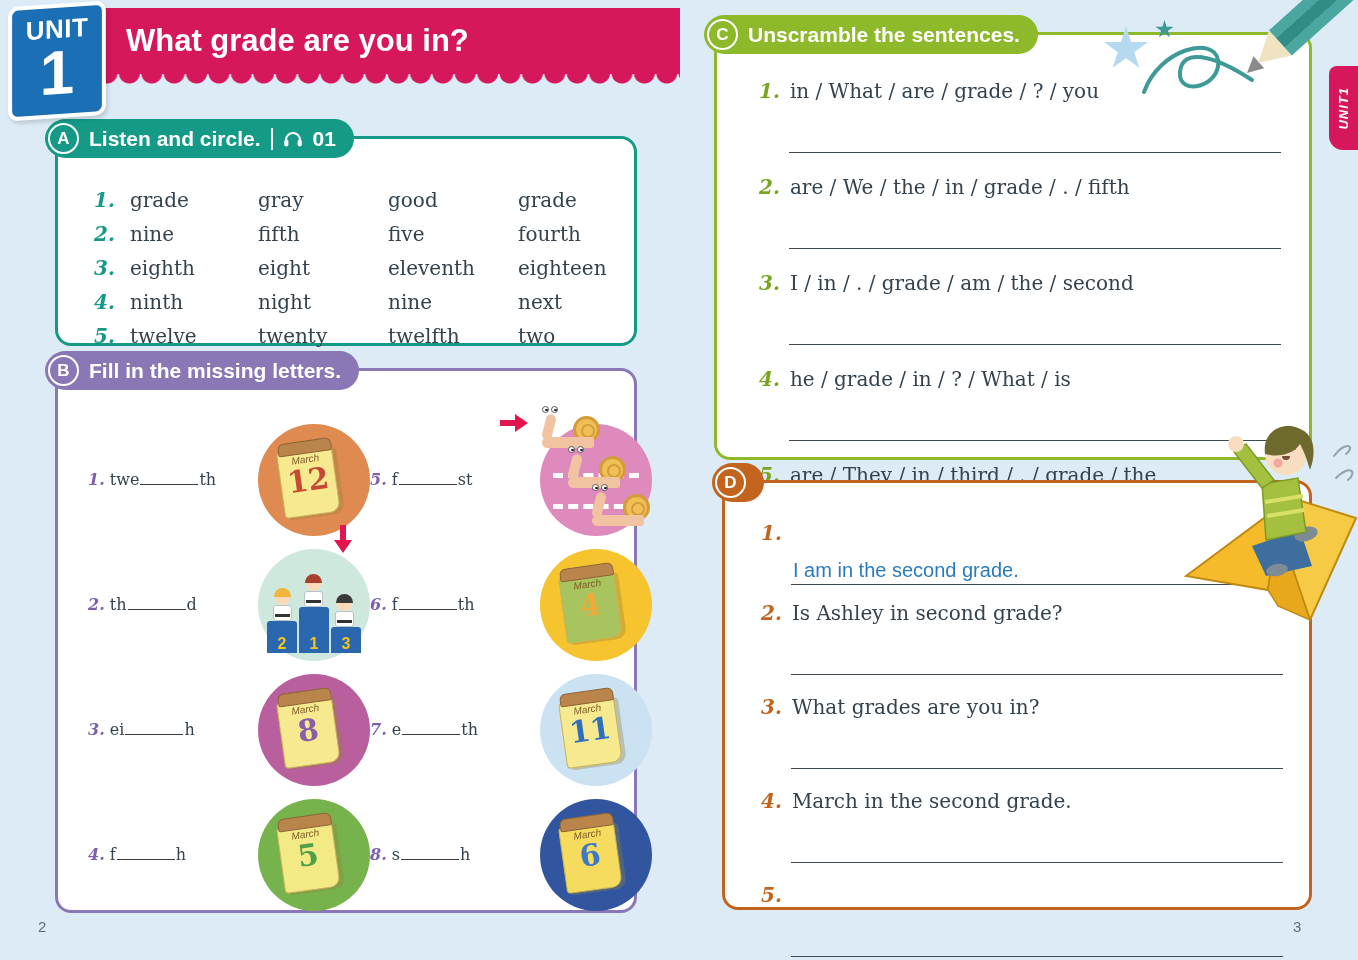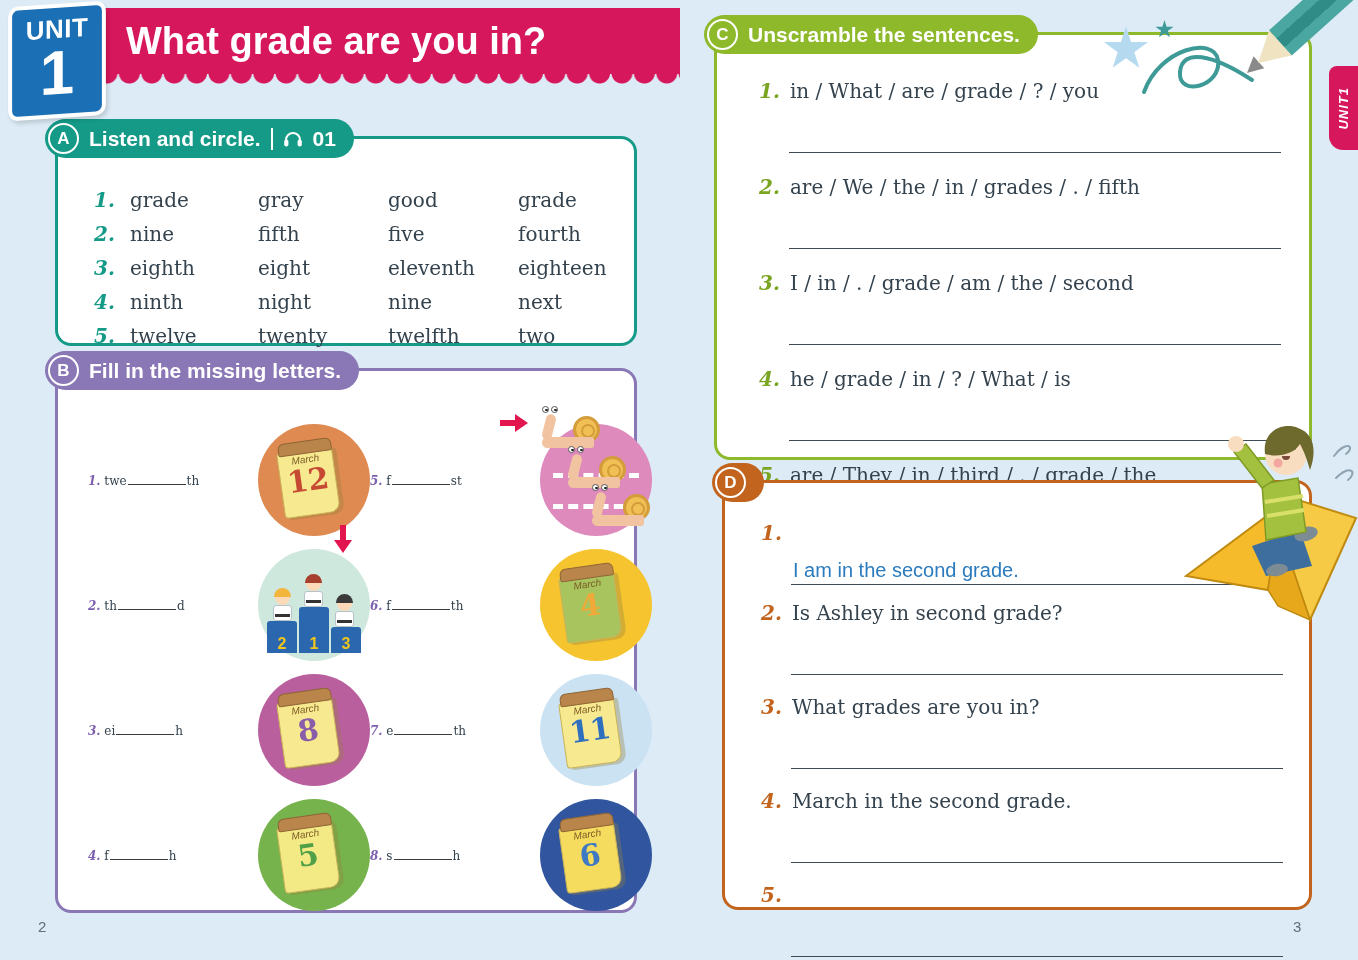--- a/index.html
+++ b/index.html
@@ -9,21 +9,21 @@
 
   
   .unit-badge { position:absolute; left:8px; top:4px; width:98px; height:114px;
     background:#1b6fb5; border:4px solid #fff; border-radius:10px;
     transform:rotate(-4deg) skewX(-4deg); z-index:4; color:#fff; text-align:center;
     box-shadow:2px 3px 4px rgba(0,0,0,.15); }
   .unit-badge .u-word { font-size:26px; font-weight:bold; letter-spacing:.5px; margin-top:6px; }
   .unit-badge .u-num  { font-size:62px; font-weight:bold; line-height:.9; }
   .banner { position:absolute; left:96px; top:8px; width:584px; height:66px;
     background:#d6175b; display:flex; align-items:center; z-index:2; }
-  .banner .title { color:#fff; font-size:38px; font-weight:bold; padding-left:30px; }
+  .banner .title { color:#fff; font-size:31px; font-weight:bold; padding-left:30px; }
   .scallops { position:absolute; left:96px; top:73px; width:584px; height:12px; z-index:2;
     background-image:radial-gradient(circle at 11px 0px, #d6175b 10px, rgba(0,0,0,0) 11px);
     background-size:22.4px 12px; background-repeat:repeat-x; }
 
   
   .box { position:absolute; background:#fff; border-radius:16px; }
   .pill { position:absolute; top:-20px; left:-12px; display:inline-flex; align-items:center;
     gap:10px; border-radius:24px; padding:4px 18px 4px 2px; color:#fff; font-weight:bold;
     font-size:21px; white-space:nowrap; z-index:3; }
   .pill .badge { width:31px; height:31px; border-radius:50%; display:flex; align-items:center;
@@ -45,21 +45,21 @@
 
   
   .a-grid { padding:44px 0 0 36px; }
   .a-row { display:grid; grid-template-columns:36px 128px 130px 130px 110px; height:34px;
     align-items:center; font-size:20px; }
 
   
   .b-grid { padding:46px 14px 0 30px; }
   .b-row { display:flex; height:125px; }
   .b-cell { flex:1; display:flex; align-items:center; }
-  .b-label { width:170px; font-size:12px; white-space:nowrap; }
+  .b-label { width:170px; font-size:16px; white-space:nowrap; }
   .b-blank { display:inline-block; width:58px; height:14px; border-bottom:1.6px solid #3b3b3b; margin:0 1px; }
   .b-img { position:relative; width:112px; height:112px; flex:0 0 112px; }
   .circle-bg { position:absolute; inset:0; border-radius:50%; }
 
   
   .calendar { position:absolute; left:22px; top:16px; width:64px; height:78px; transform:rotate(-8deg); }
   .cal-top { position:absolute; left:2px; top:0; width:54px; height:13px; background:#b9854a;
     border:1px solid #8f6536; border-radius:6px 6px 2px 2px; z-index:2; }
   .cal-page { position:absolute; left:0; top:9px; width:56px; height:66px; border:1px solid #c9b35a;
     border-radius:3px 3px 10px 4px; box-shadow:4px 2px 0 rgba(150,130,60,.35); }
@@ -404,21 +404,21 @@
       <div class="c-item">
         <div class="item-line serif">
           <span class="num num-c">1.</span>
           <span>in / What / are / grade / ? / you</span>
         </div>
         <div class="answer-line"></div>
       </div>
       <div class="c-item">
         <div class="item-line serif">
           <span class="num num-c">2.</span>
-          <span>are / We / the / in / grades / . / fifth</span>
+          <span>are / We / the / in / grade / . / fifth</span>
         </div>
         <div class="answer-line"></div>
       </div>
       <div class="c-item">
         <div class="item-line serif">
           <span class="num num-c">3.</span>
           <span>I / in / . / grade / am / the / second</span>
         </div>
         <div class="answer-line"></div>
       </div>

